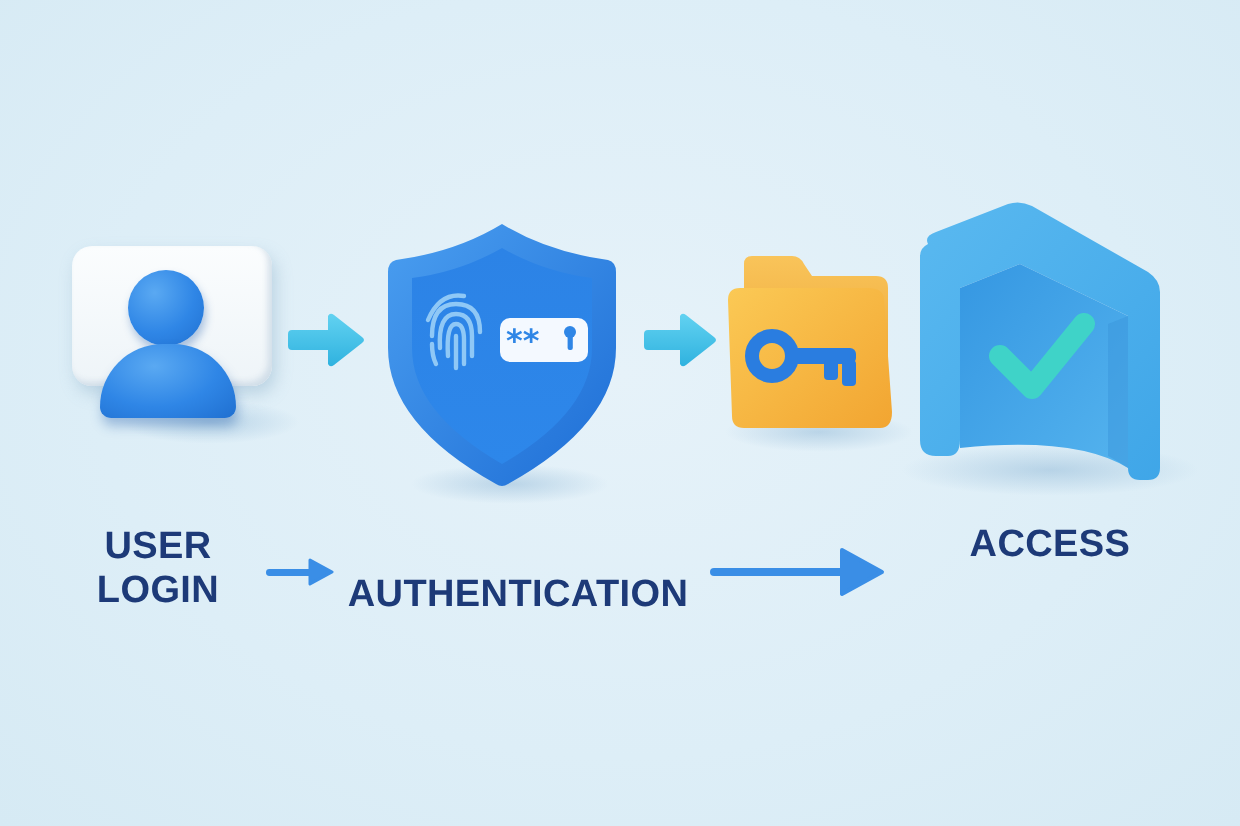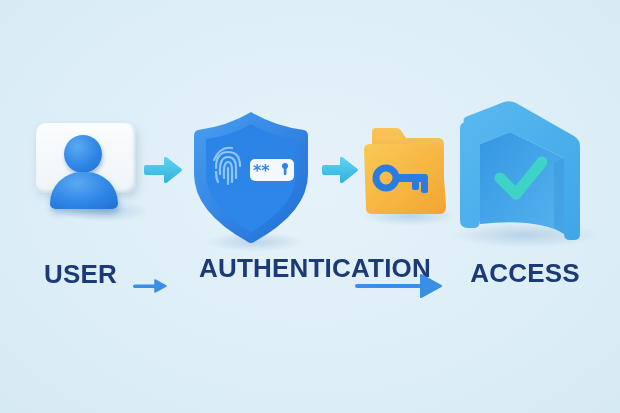--- a/index.html
+++ b/index.html
@@ -49,27 +49,27 @@
     .folder { left: 362px; top: 126px; width: 86px; height: 92px; }
 
     
     .gateway { left: 458px; top: 100px; width: 124px; height: 140px; }
 
     
     .label {
       color: #1d3a78;
       font-family: "Liberation Sans", "DejaVu Sans", sans-serif;
       font-weight: bold;
-      font-size: 26px;
+      font-size: 19px;
       line-height: 22px;
       text-align: center;
       letter-spacing: 0.2px;
     }
     .label-user { left: 44px; top: 263px; width: 70px; }
-    .label-auth { left: 172px; top: 257px; width: 174px; margin-left: 27px; }
+    .label-auth { left: 172px; top: 287px; width: 174px; }
     .label-secure { left: 466px; top: 262px; width: 118px; }
     .label span { display: block; }
   </style>
 </head>
 <body>
 
 <div class="abs shadow-ellipse" style="left:60px;top:200px;width:90px;height:22px;"></div>
 <div class="abs shadow-ellipse" style="left:205px;top:232px;width:100px;height:20px;"></div>
 <div class="abs shadow-ellipse" style="left:362px;top:206px;width:95px;height:20px;"></div>
 <div class="abs shadow-ellipse" style="left:450px;top:222px;width:150px;height:26px;"></div>
@@ -179,20 +179,21 @@
 
     <path d="M22 44 L52 32 L106 58 V134 Q80 118 22 124 Z" fill="url(#gw-inner)"></path>
     <path d="M106 58 V134 Q100 130 96 128 V62 Z" fill="#3a96dc" opacity="0.5"></path>
 
     <path d="M42 78 L58 94 L84 62" fill="none" stroke="#3fd3c8" stroke-width="11" stroke-linecap="round" stroke-linejoin="round"></path>
   </svg>
 </div>
 
 <div class="abs label label-user">
   <span>USER</span>
+  <span>LOGIN</span>
 </div>
 
 <div class="abs" style="left:133px;top:278px;">
   <svg width="34" height="14" viewBox="0 0 34 14">
     <rect x="0" y="5.5" width="26" height="3.5" rx="1.7" fill="#3a8ee6"></rect>
     <path d="M22 1 L33 7 L22 13 Z" fill="#3a8ee6" stroke="#3a8ee6" stroke-width="1.5" stroke-linejoin="round"></path>
   </svg>
 </div>
 
 <div class="abs label label-auth">

